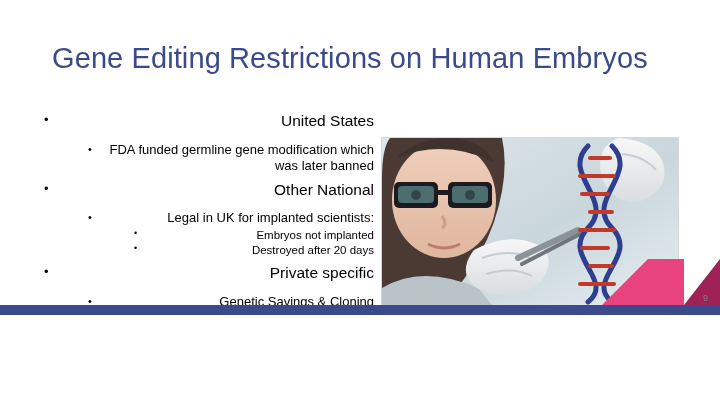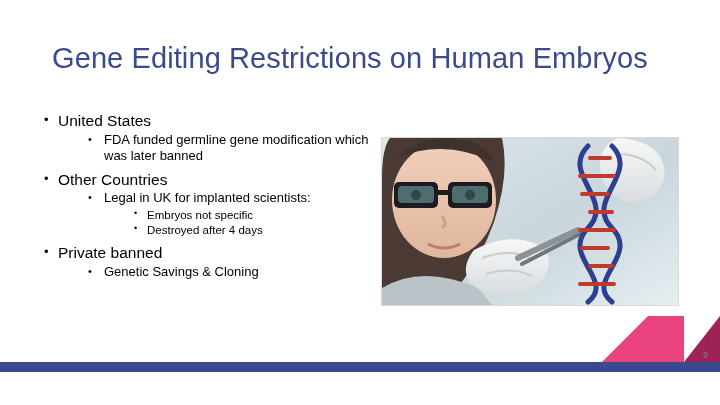--- a/index.html
+++ b/index.html
@@ -9,21 +9,21 @@
   body {
     width: 720px;
     height: 405px;
     overflow: hidden;
     font-family: "Liberation Sans", sans-serif;
     background: #ffffff;
   }
   .slide {
     position: relative;
     width: 720px;
-    height: 372px;
+    height: 315px;
     background: #ffffff;
     overflow: hidden;
   }
   .slide-title {
     position: absolute;
     left: 52px;
     top: 22px;
     width: 600px;
     font-size: 29px;
     line-height: 1.22;
@@ -45,30 +45,31 @@
   li {
     position: relative;
     color: #000000;
   }
   .lvl1 {
     font-size: 15.5px;
     line-height: 1.33;
     padding-left: 14px;
     margin-bottom: 1px;
     margin-top: 5px;
+    text-align: right;
   }
   .lvl1::before {
     content: "\2022";
     position: absolute;
     left: 0;
     top: 0;
     font-size: 13px;
   }
   .lvl2-list {
-    margin-top: 0;
+    margin-top: 10px;
   }
   .lvl2 {
     font-size: 13px;
     line-height: 1.28;
     padding-left: 16px;
     margin-left: 30px;
     margin-bottom: 1px;
   }
   .lvl2::before {
     content: "\2022";
@@ -172,38 +173,38 @@
       <li class="lvl1">
         <span>United States</span>
         <ul class="lvl2-list">
           <li class="lvl2">
             <span>FDA funded germline gene modification which was later banned</span>
           </li>
         </ul>
       </li>
 
       <li class="lvl1">
-        <span>Other Countries</span>
+        <span>Other National</span>
         <ul class="lvl2-list">
           <li class="lvl2">
             <span>Legal in UK for implanted scientists:</span>
             <ul class="lvl3-list">
               <li class="lvl3">
-                <span>Embryos not specific</span>
+                <span>Embryos not implanted</span>
               </li>
               <li class="lvl3">
-                <span>Destroyed after 4 days</span>
+                <span>Destroyed after 20 days</span>
               </li>
             </ul>
           </li>
         </ul>
       </li>
 
       <li class="lvl1">
-        <span>Private banned</span>
+        <span>Private specific</span>
         <ul class="lvl2-list">
           <li class="lvl2">
             <span>Genetic Savings &amp; Cloning</span>
           </li>
         </ul>
       </li>
 
     </ul>
   </div>
 

